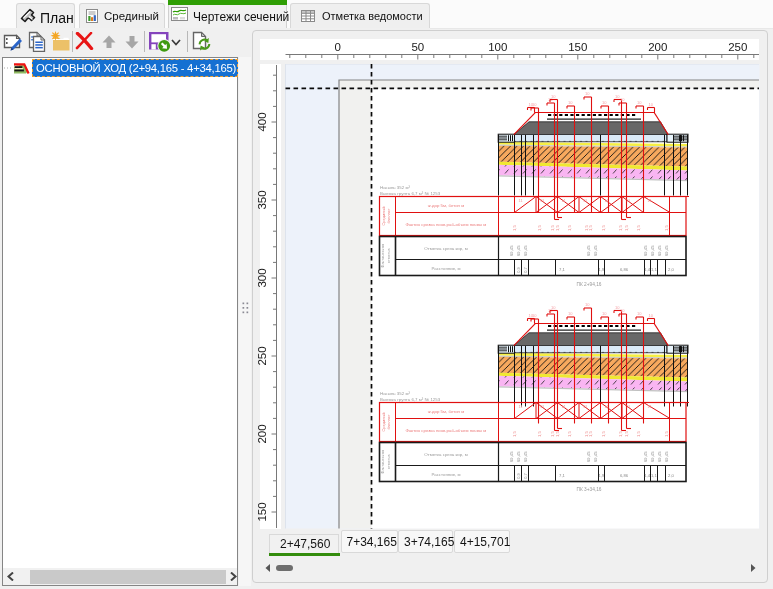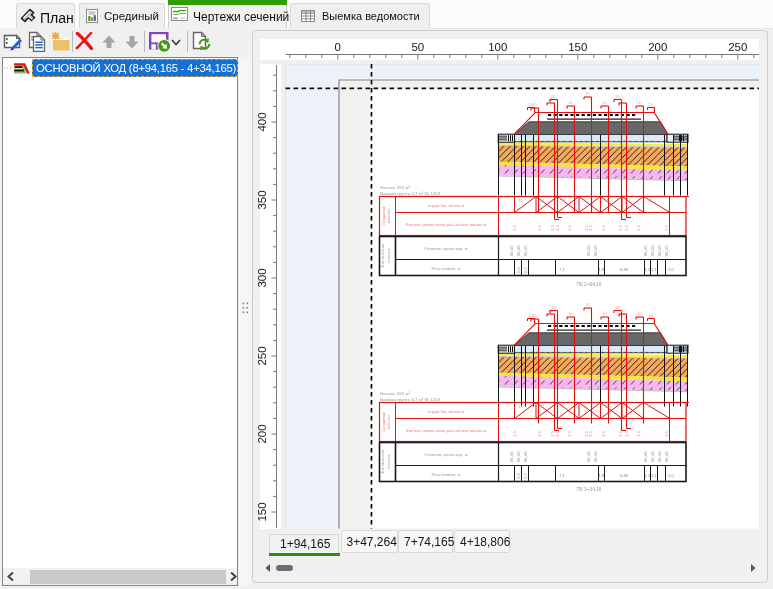--- a/index.html
+++ b/index.html
@@ -9,21 +9,21 @@
 
 <div class="abs" style="left:0;top:0;width:773px;height:28px;background:#fbfbfb"></div>
 <div class="abs" style="left:15.5px;top:3px;width:59px;height:25px;background:#efefef;border:1px solid #d8d8d8;border-bottom:none;border-radius:3px 3px 0 0"></div>
 <div class="abs" style="left:79px;top:3px;width:86px;height:25px;background:#efefef;border:1px solid #d8d8d8;border-bottom:none;border-radius:3px 3px 0 0"></div>
 <div class="abs" style="left:168px;top:0;width:119px;height:28px;background:#f1f1f1;border-left:1px solid #d0d0d0;border-right:1px solid #d0d0d0"></div>
 <div class="abs" style="left:168px;top:0;width:119px;height:5px;background:#2f9e05"></div>
 <div class="abs" style="left:290px;top:3px;width:140px;height:25px;background:#efefef;border:1px solid #d8d8d8;border-bottom:none;border-radius:3px 3px 0 0"></div>
 <div class="abs" style="left:40px;top:9.5px;font-size:14px;color:#111">План</div>
 <div class="abs" style="left:104px;top:9.5px;font-size:11.5px;color:#111">Срединый</div>
 <div class="abs" style="left:193px;top:9.5px;font-size:12px;color:#111">Чертежи сечений</div>
-<div class="abs" style="left:322px;top:9.5px;font-size:11px;color:#111">Выемка ведомости</div>
+<div class="abs" style="left:322px;top:9.5px;font-size:11px;color:#111">Отметка ведомости</div>
 
 <svg class="abs" style="left:20px;top:7px" width="17" height="16" viewBox="0 0 17 16">
  <path d="M1.5,11.5 L10,2.5 L13.5,5.5 L11.5,8 L14.5,10.5 L11.5,13.5 Q9.5,10.5 7.5,11.5 L5,14.5 Z" fill="#bdbdbd" stroke="#1c1c1c" stroke-width="1.6" stroke-linejoin="round"></path>
  <path d="M3.5,11 L10,4.5 M9,9.5 L12.5,12.5" stroke="#fcfcfc" stroke-width="1.1"></path>
 </svg>
 <svg class="abs" style="left:84px;top:8px" width="16" height="16" viewBox="0 0 16 16">
  <rect x="2.5" y="1.5" width="11" height="13" fill="#fff" stroke="#8a8a8a"></rect>
  <line x1="4.5" y1="4" x2="11.5" y2="4" stroke="#9a9a9a"></line>
  <line x1="4.5" y1="6" x2="11.5" y2="6" stroke="#9a9a9a"></line>
  <rect x="4.3" y="8" width="2.2" height="5" fill="#3a9a2a"></rect>
@@ -118,21 +118,21 @@
  <polygon points="14,7 25,7 28,13 14,13" fill="#8fb962"></polygon>
  <polygon points="14,13 28,13 26,15.5 14,15.5" fill="#8fb962"></polygon>
  <rect x="14.4" y="7.2" width="4.5" height="1.6" fill="#f8f8f8"></rect>
  <rect x="16.5" y="6.4" width="3.2" height="1.2" fill="#f09030"></rect>
  <rect x="14.8" y="8.2" width="7.5" height="1.8" fill="#141414"></rect>
  <rect x="14.4" y="10" width="8.5" height="1.5" fill="#f5edc0"></rect>
  <rect x="14.4" y="11.5" width="9.5" height="1.9" fill="#141414"></rect>
  <path d="M14,6.4 L24.3,6.4 L28.6,15.5" fill="none" stroke="#ee1111" stroke-width="2.2"></path>
 </svg>
 <div class="abs" style="left:31.5px;top:59px;width:206px;height:18px;background:#1570d2;outline:1px dashed #f0a030;outline-offset:-1px"></div>
-<div class="abs" style="left:36px;top:61.5px;font-size:11.3px;letter-spacing:-0.25px;color:#fff;white-space:nowrap">ОСНОВНОЙ ХОД (8+94,165 - 4+34,165)</div>
+<div class="abs" style="left:36px;top:61.5px;font-size:11.3px;letter-spacing:-0.25px;color:#fff;white-space:nowrap">ОСНОВНОЙ ХОД (2+94,165 - 4+34,165)</div>
 
 <div class="abs" style="left:3px;top:568px;width:234px;height:17px;background:#f1f1f1"></div>
 <div class="abs" style="left:30px;top:569.5px;width:196px;height:14.5px;background:#c9c9c9"></div>
 <svg class="abs" style="left:6px;top:572px" width="10" height="9" viewBox="0 0 10 9">
     <path d="M7,0.5 L2.5,4.5 L7,8.5" fill="none" stroke="#444" stroke-width="2"></path>
   </svg>
 <svg class="abs" style="left:228px;top:572px" width="10" height="9" viewBox="0 0 10 9">
     <path d="M3,0.5 L7.5,4.5 L3,8.5" fill="none" stroke="#444" stroke-width="2"></path>
   </svg>
 
@@ -433,23 +433,23 @@
 <use href="#xtab" y="206"></use>
 <text x="589" y="286" font-size="4.8" fill="#999" text-anchor="middle">ПК 2+94,16</text>
 <text x="589" y="490.5" font-size="4.8" fill="#999" text-anchor="middle">ПК 3+34,16</text>
 </svg>
 
 <div class="abs" style="left:340.5px;top:529.5px;width:57px;height:23px;background:#f7f7f7;border:1px solid #d9d9d9;border-radius:2px;"></div>
 <div class="abs" style="left:398px;top:529.5px;width:55px;height:23px;background:#f7f7f7;border:1px solid #d9d9d9;border-radius:2px;"></div>
 <div class="abs" style="left:453.5px;top:529.5px;width:56px;height:23px;background:#f7f7f7;border:1px solid #d9d9d9;border-radius:2px;"></div>
 <div class="abs" style="left:269px;top:533.5px;width:70px;height:19px;background:#f1f1f1;border:1px solid #d9d9d9;border-bottom:none"></div>
 <div class="abs" style="left:269px;top:552.5px;width:70.5px;height:3.5px;background:#338c0d"></div>
-<div class="abs" style="left:280px;top:536.5px;font-size:12px;color:#141414">1+94,165</div>
-<div class="abs" style="left:346.5px;top:535px;font-size:12px;color:#141414">3+47,264</div>
-<div class="abs" style="left:404px;top:535px;font-size:12px;color:#141414">7+74,165</div>
-<div class="abs" style="left:460px;top:535px;font-size:12px;color:#141414">4+18,806</div>
+<div class="abs" style="left:280px;top:536.5px;font-size:12px;color:#141414">2+47,560</div>
+<div class="abs" style="left:346.5px;top:535px;font-size:12px;color:#141414">7+34,165</div>
+<div class="abs" style="left:404px;top:535px;font-size:12px;color:#141414">3+74,165</div>
+<div class="abs" style="left:460px;top:535px;font-size:12px;color:#141414">4+15,701</div>
 
 <svg class="abs" style="left:264px;top:563.5px" width="8" height="8" viewBox="0 0 8 8">
     <path d="M6,0 L1.5,4 L6,8 Z" fill="#555"></path>
   </svg>
 <div class="abs" style="left:276px;top:564.5px;width:17px;height:6.5px;background:#6e6e6e;border-radius:3px"></div>
 <svg class="abs" style="left:748.5px;top:563.5px" width="8" height="8" viewBox="0 0 8 8">
     <path d="M2,0 L6.5,4 L2,8 Z" fill="#555"></path>
   </svg>
 </body></html>

